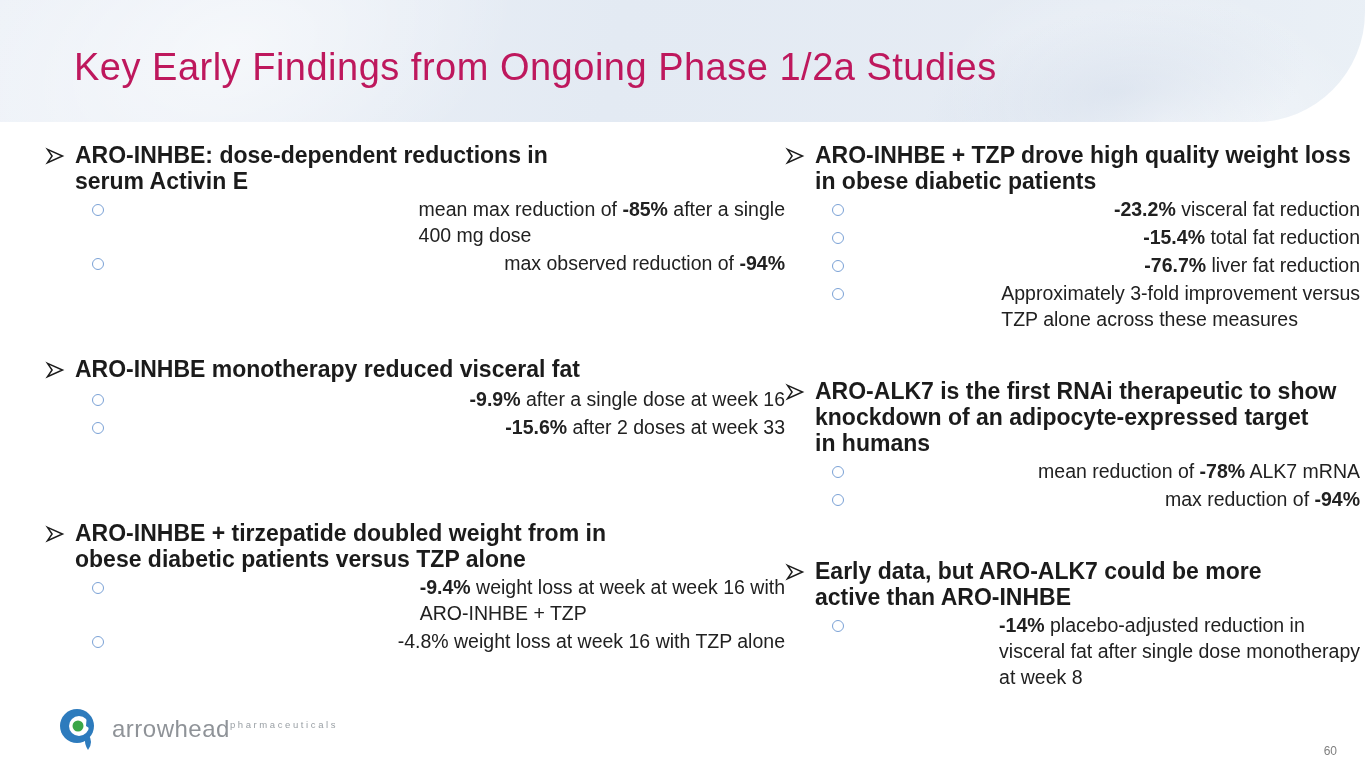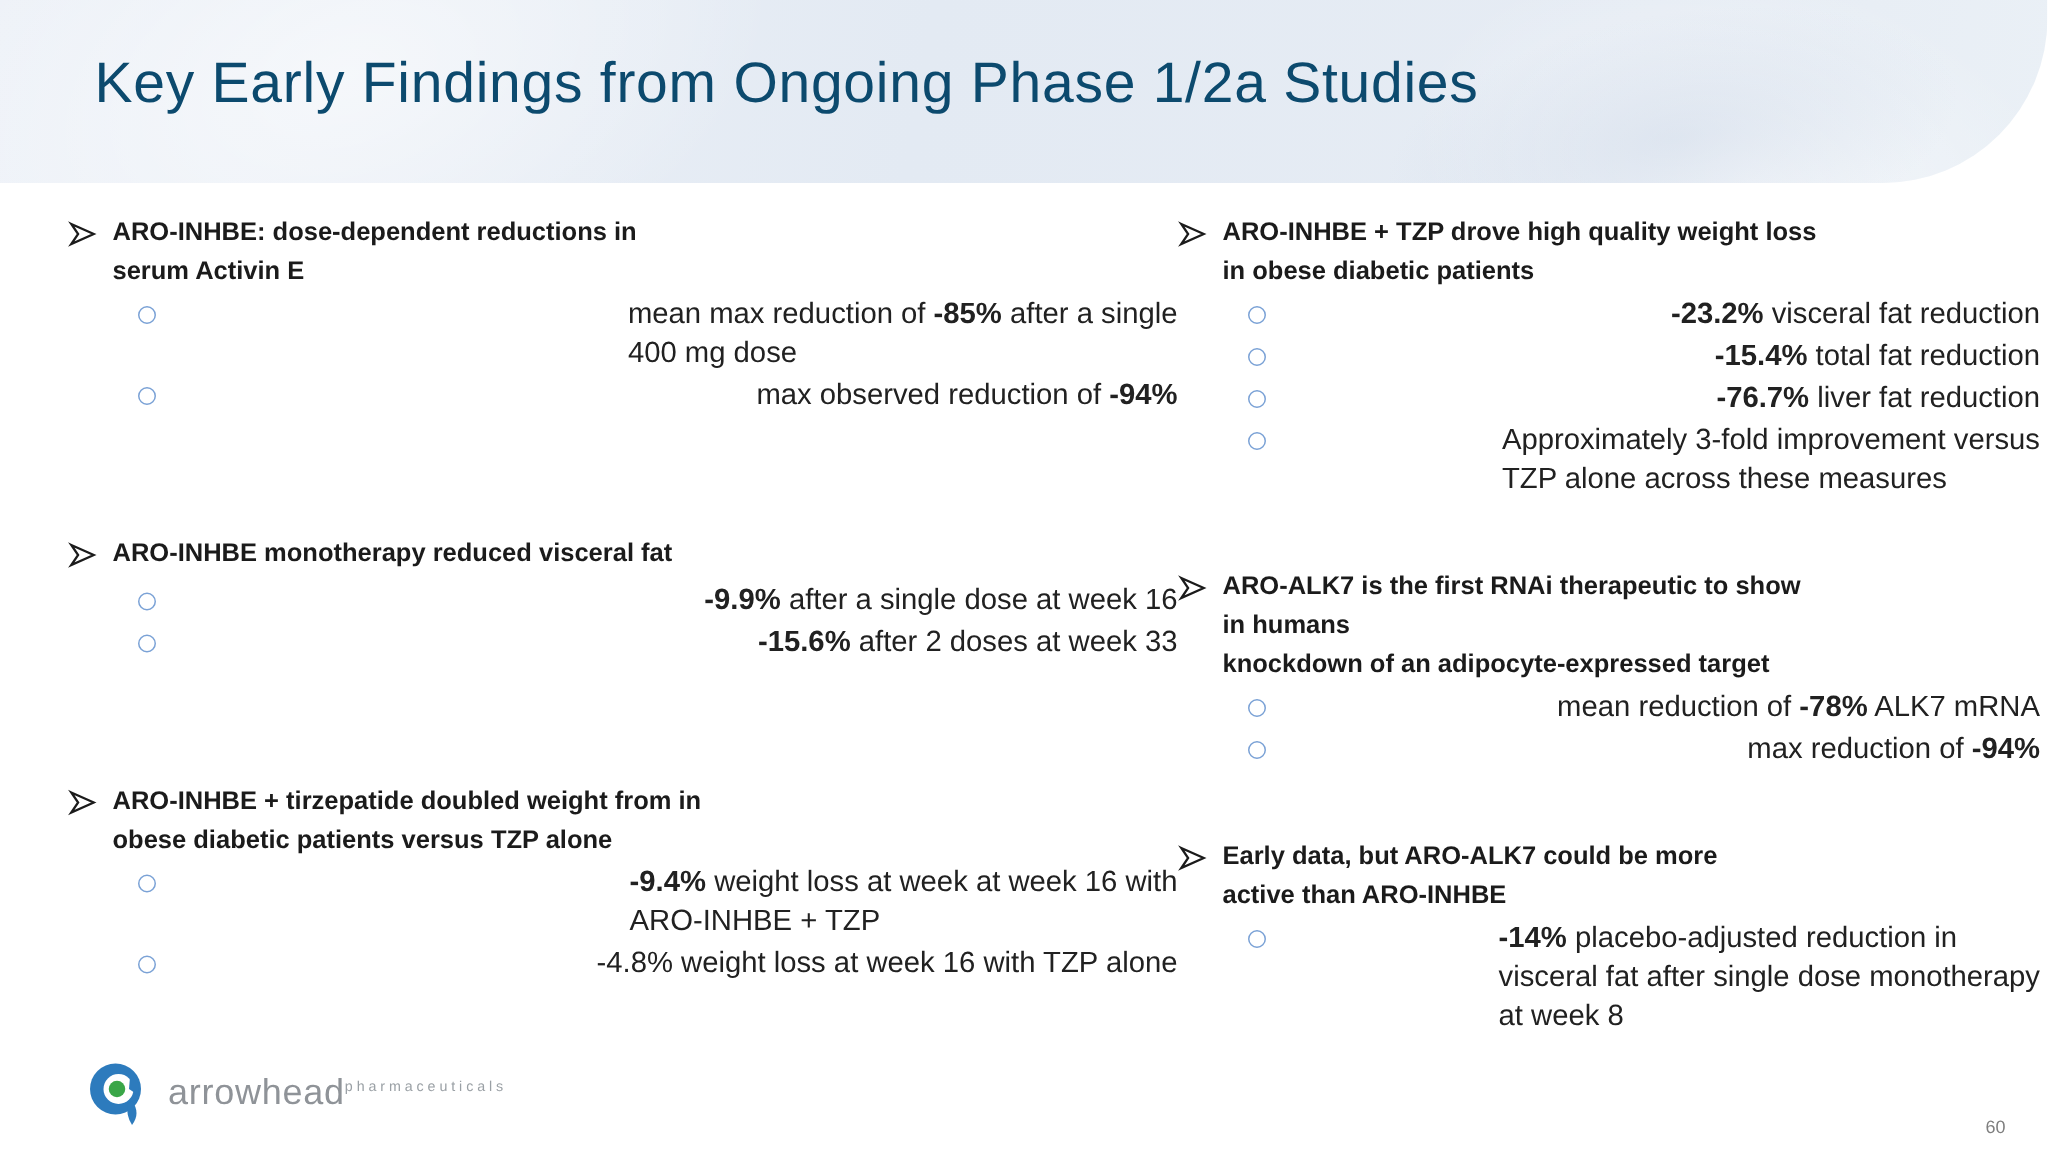--- a/index.html
+++ b/index.html
@@ -12,34 +12,34 @@
     border-radius:0 0 110px 0;overflow:hidden;}
   .header-band .wave1{position:absolute;left:-120px;top:-160px;width:700px;height:420px;
     background:radial-gradient(ellipse at center,rgba(255,255,255,0.55) 0%,rgba(255,255,255,0) 60%);
     transform:rotate(-18deg);}
   .header-band .wave2{position:absolute;right:-60px;top:-40px;width:520px;height:320px;
     background:radial-gradient(ellipse at center,rgba(255,255,255,0.5) 0%,rgba(255,255,255,0) 62%);
     transform:rotate(14deg);}
   .header-band .wave3{position:absolute;right:40px;bottom:-60px;width:420px;height:180px;
     background:radial-gradient(ellipse at center,rgba(201,213,230,0.45) 0%,rgba(201,213,230,0) 65%);
     transform:rotate(-10deg);}
-  .slide-title{position:absolute;left:62px;top:34px;margin:1px;font-size:38px;font-weight:400;
-    letter-spacing:0.5px;color:#0c4a6e;white-space:nowrap;text-align:center;}
+  .slide-title{position:absolute;left:62px;top:34px;margin:12px;font-size:38px;font-weight:400;
+    letter-spacing:0.5px;color:#be185d;white-space:nowrap;text-align:center;}
 
   
   .content{position:absolute;top:142px;left:45px;display:flex;}
   .column{display:flex;flex-direction:column;}
   .col-left{width:740px;}
   .col-right{width:575px;}
   .col-left .bullet-group + .bullet-group{margin-top:80px;}
   .col-right .bullet-group + .bullet-group{margin-top:46px;}
 
   .bullet-heading{display:flex;align-items:flex-start;}
   .arrow-icon{flex:0 0 30px;padding-top:4px;}
-  .heading-text{margin:0;font-size:17px;line-height:26px;font-weight:700;color:#1b1b1b;}
+  .heading-text{margin:0;font-size:23px;line-height:26px;font-weight:700;color:#1b1b1b;}
   .heading-text .line{display:block;}
 
   .sub-bullet{display:flex;align-items:flex-start;margin-left:47px;margin-top:2px;justify-content:space-between;}
   .sub-bullet:first-of-type{margin-top:4px;}
   .circle-icon{flex:0 0 10px;width:10px;height:10px;border:1.5px solid #7ba2d6;border-radius:50%;
     margin:8px 17px 0 0;background:transparent;}
   .sub-text{margin:0;font-size:19.5px;line-height:26px;font-weight:400;color:#212121;}
   .sub-text .line{display:block;}
 
   .b{font-weight:700;}
@@ -175,22 +175,22 @@
             </p>
           </div>
         </div>
         <div class="bullet-group">
           <div class="bullet-heading">
             <span class="arrow-icon"><svg width="20" height="20" viewBox="0 0 24 24">
                 <polygon points="3,4 21,12 3,20 8.5,12" fill="#ffffff" stroke="#1b1b1b" stroke-width="1.8" stroke-linejoin="miter"></polygon>
               </svg></span>
             <p class="heading-text">
               <span class="line"><span class="b">ARO-ALK7 is the first RNAi therapeutic to show</span></span>
+              <span class="line"><span class="b">knockdown of an adipocyte-expressed target</span></span>
               <span class="line"><span class="b">in humans</span></span>
-              <span class="line"><span class="b">knockdown of an adipocyte-expressed target</span></span>
             </p>
           </div>
           <div class="sub-bullet">
             <span class="circle-icon"></span>
             <p class="sub-text">
               <span class="line"><span>mean reduction of </span><span class="b">-78%</span><span> ALK7 mRNA</span></span>
             </p>
           </div>
           <div class="sub-bullet">
             <span class="circle-icon"></span>

